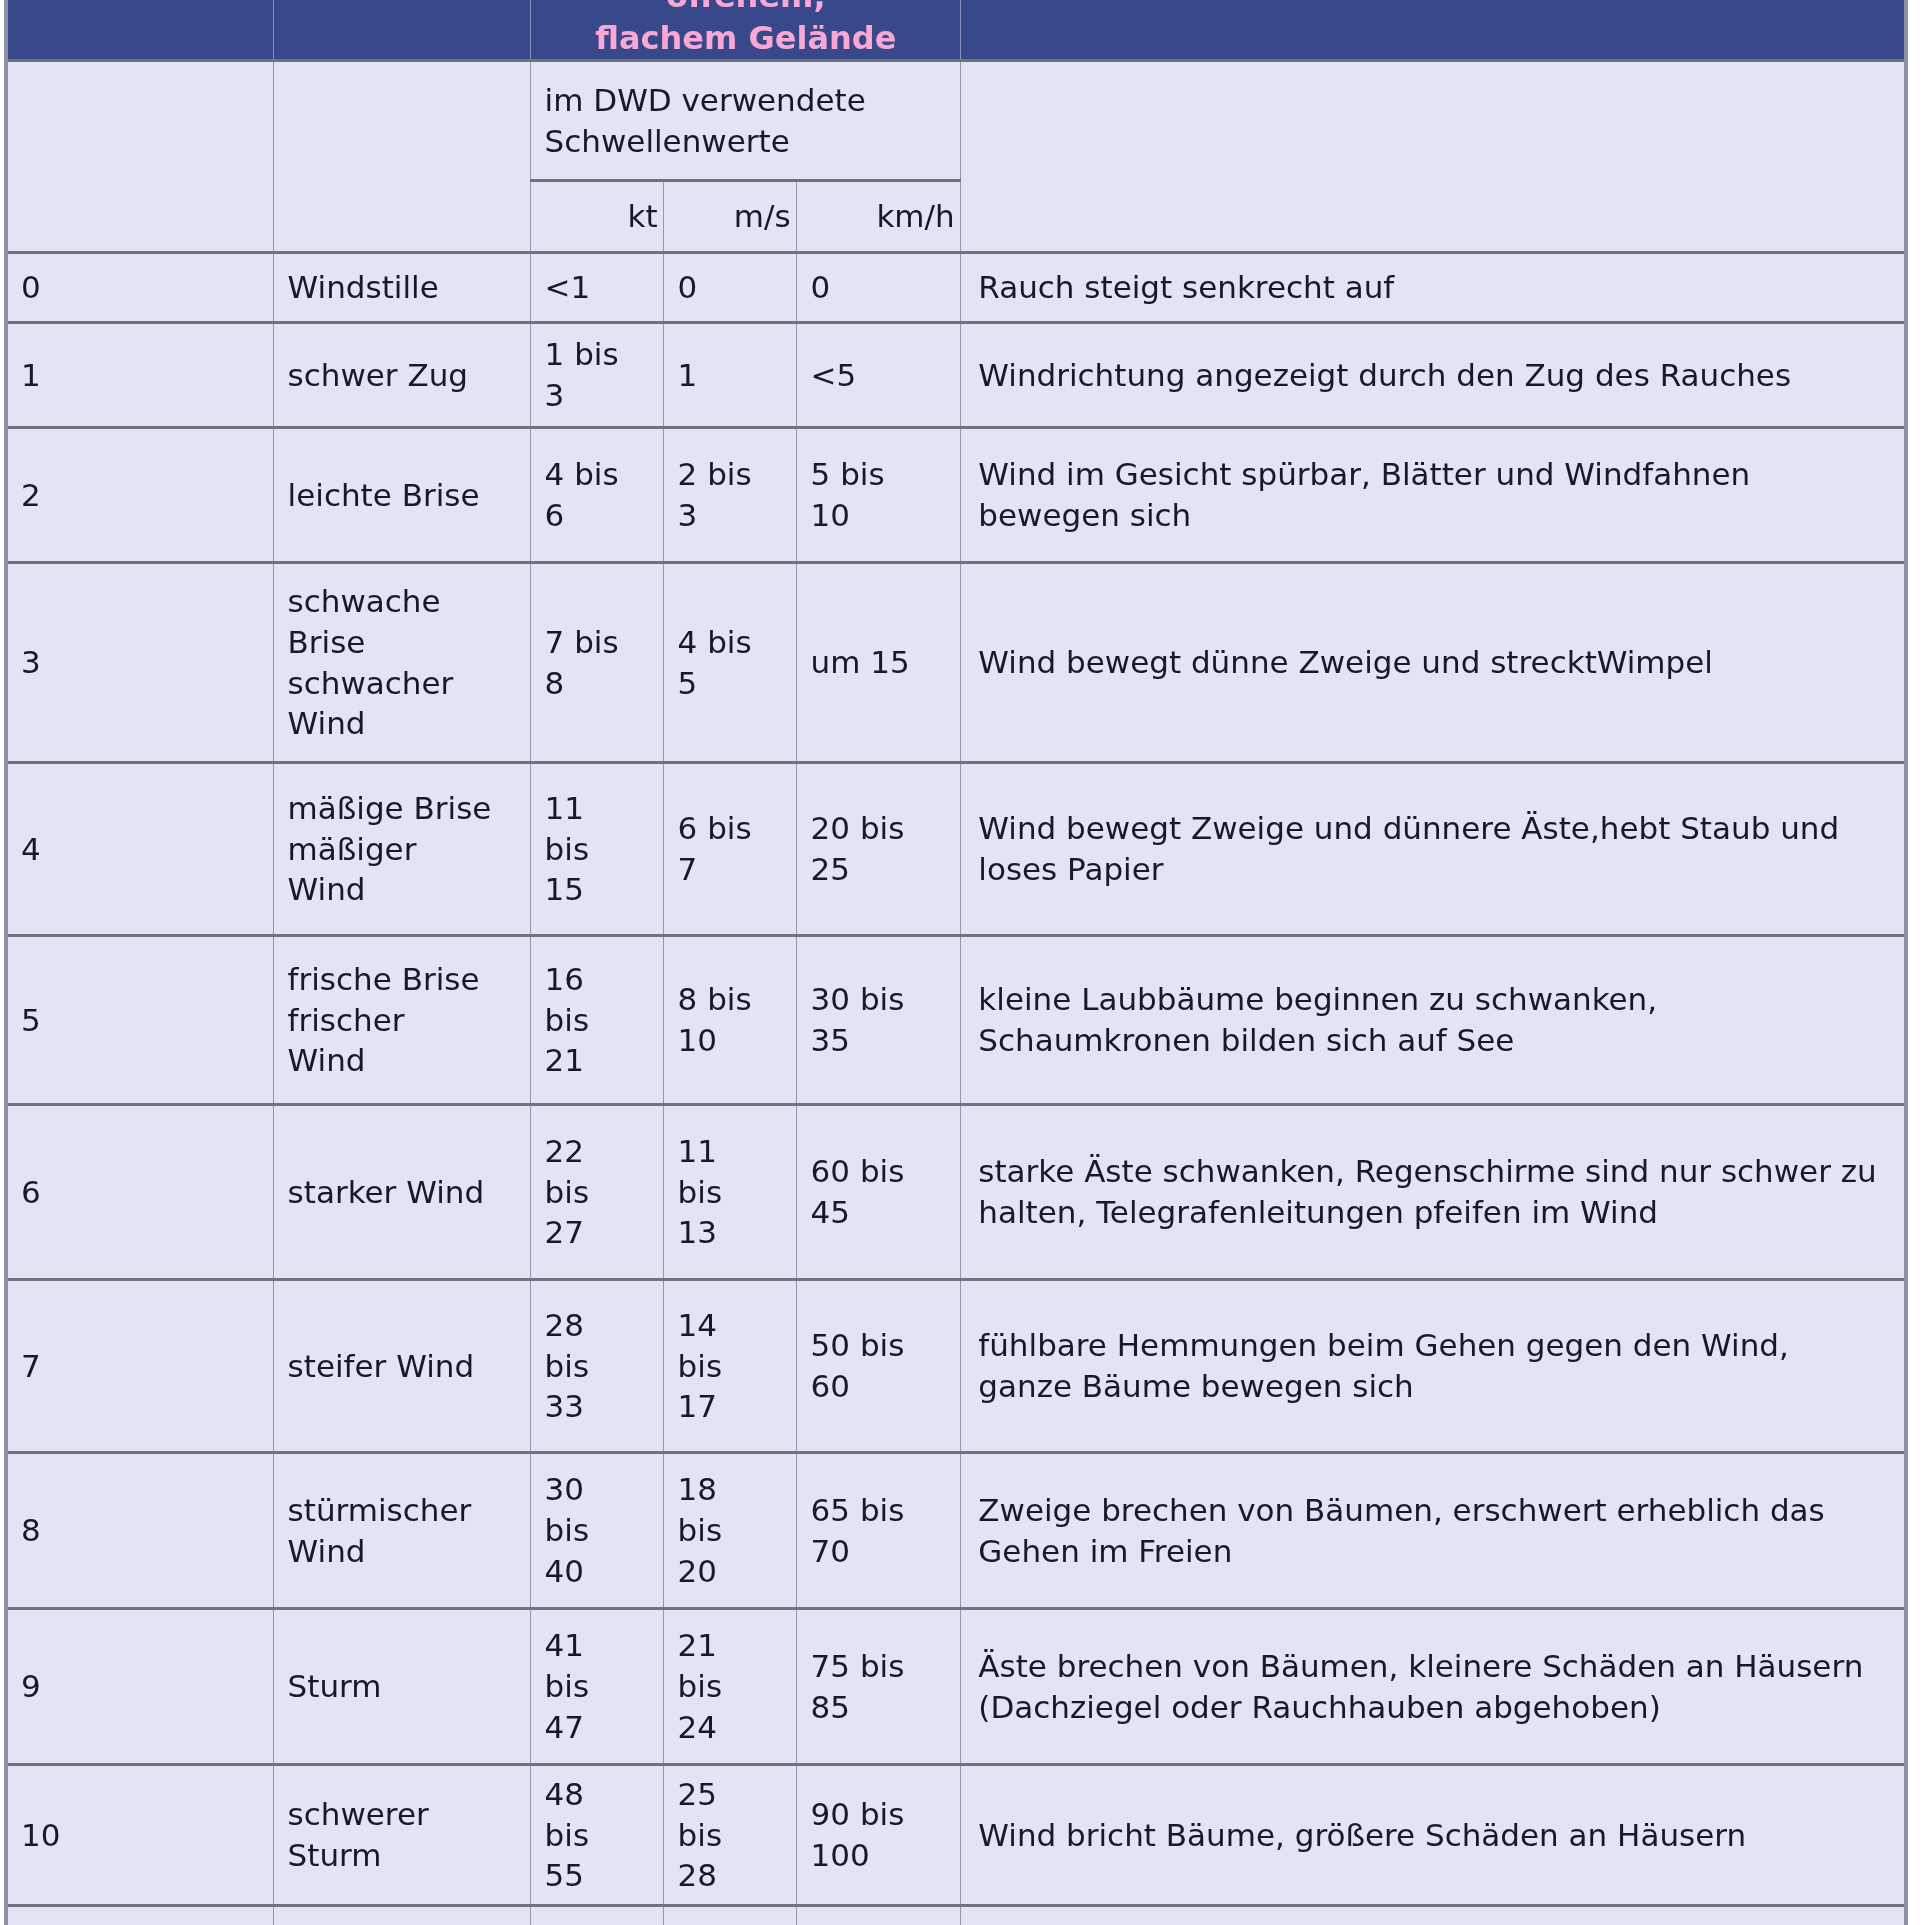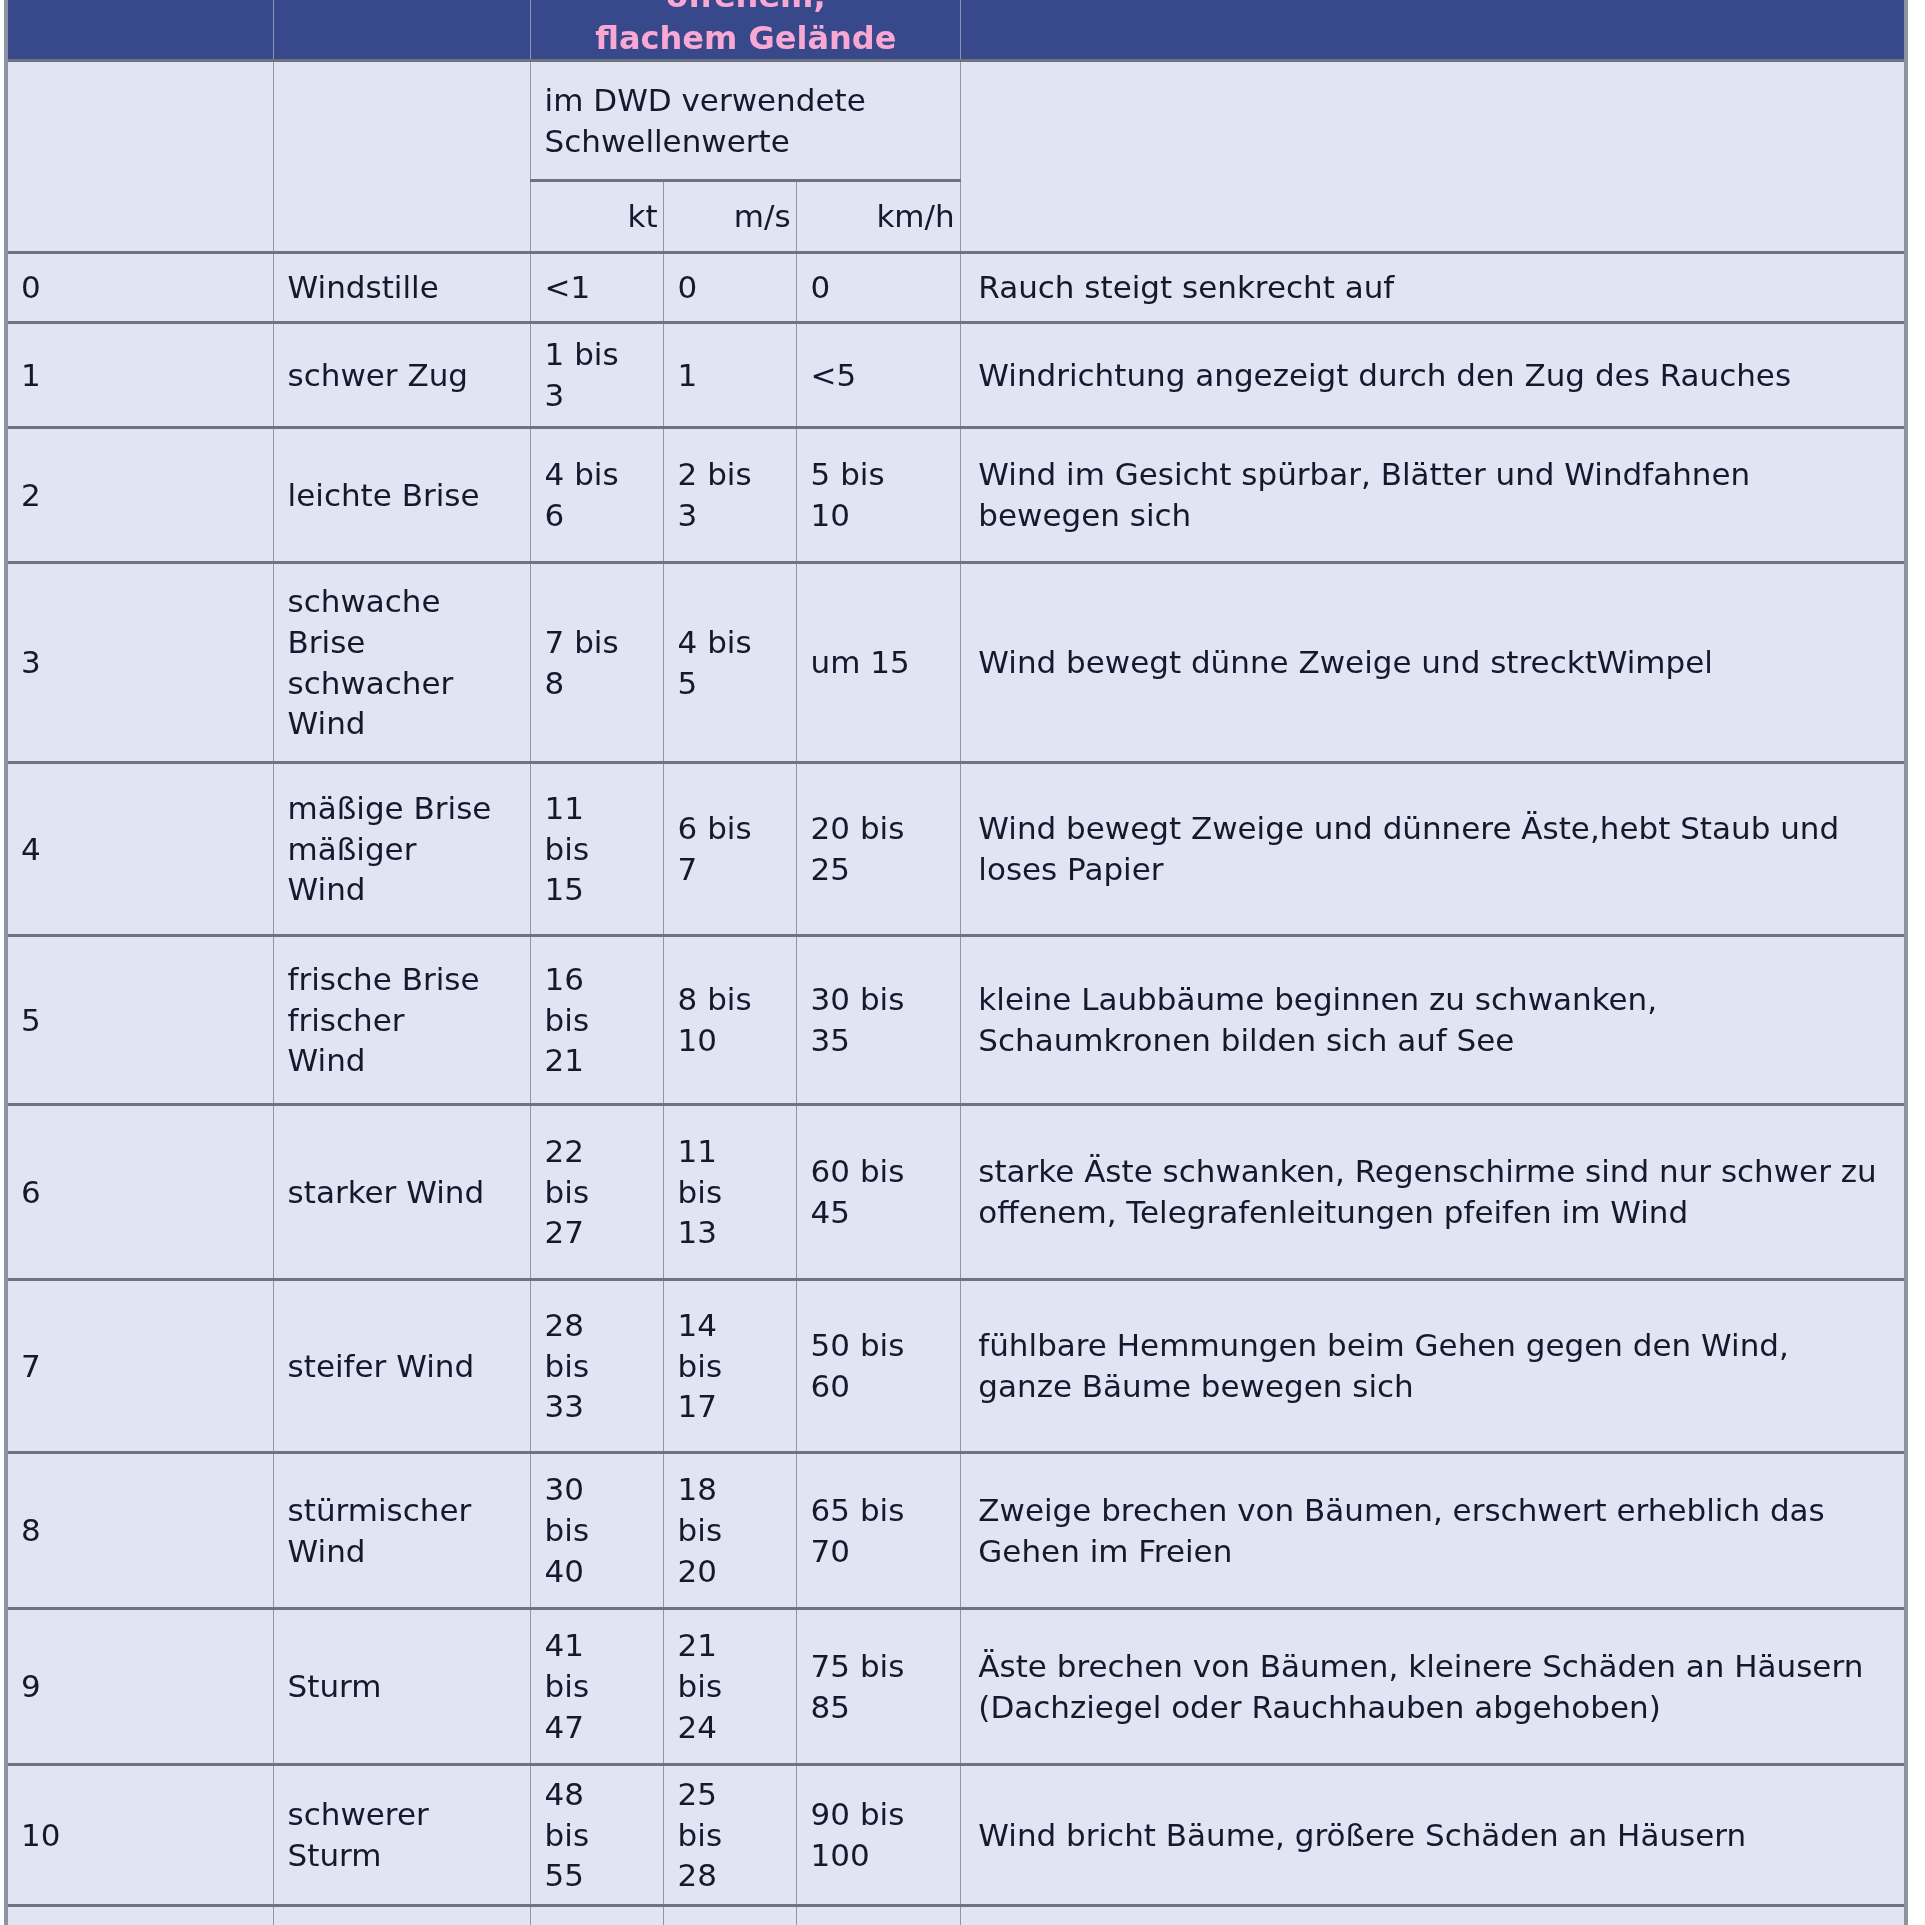--- a/index.html
+++ b/index.html
@@ -173,21 +173,21 @@
     <td class="c-grade">6</td>
     <td class="c-name pre">starker Wind</td>
     <td class="c-kt pre">22
 bis
 27</td>
     <td class="c-ms pre">11
 bis
 13</td>
     <td class="c-kmh pre">60 bis
 45</td>
-    <td class="c-desc">starke Äste schwanken, Regenschirme sind nur schwer zu offenem, Telegrafenleitungen pfeifen im Wind</td>
+    <td class="c-desc">starke Äste schwanken, Regenschirme sind nur schwer zu halten, Telegrafenleitungen pfeifen im Wind</td>
   </tr>
       <tr style="height: 173px;">
     <td class="c-grade">7</td>
     <td class="c-name pre">steifer Wind</td>
     <td class="c-kt pre">28
 bis
 33</td>
     <td class="c-ms pre">14
 bis
 17</td>

